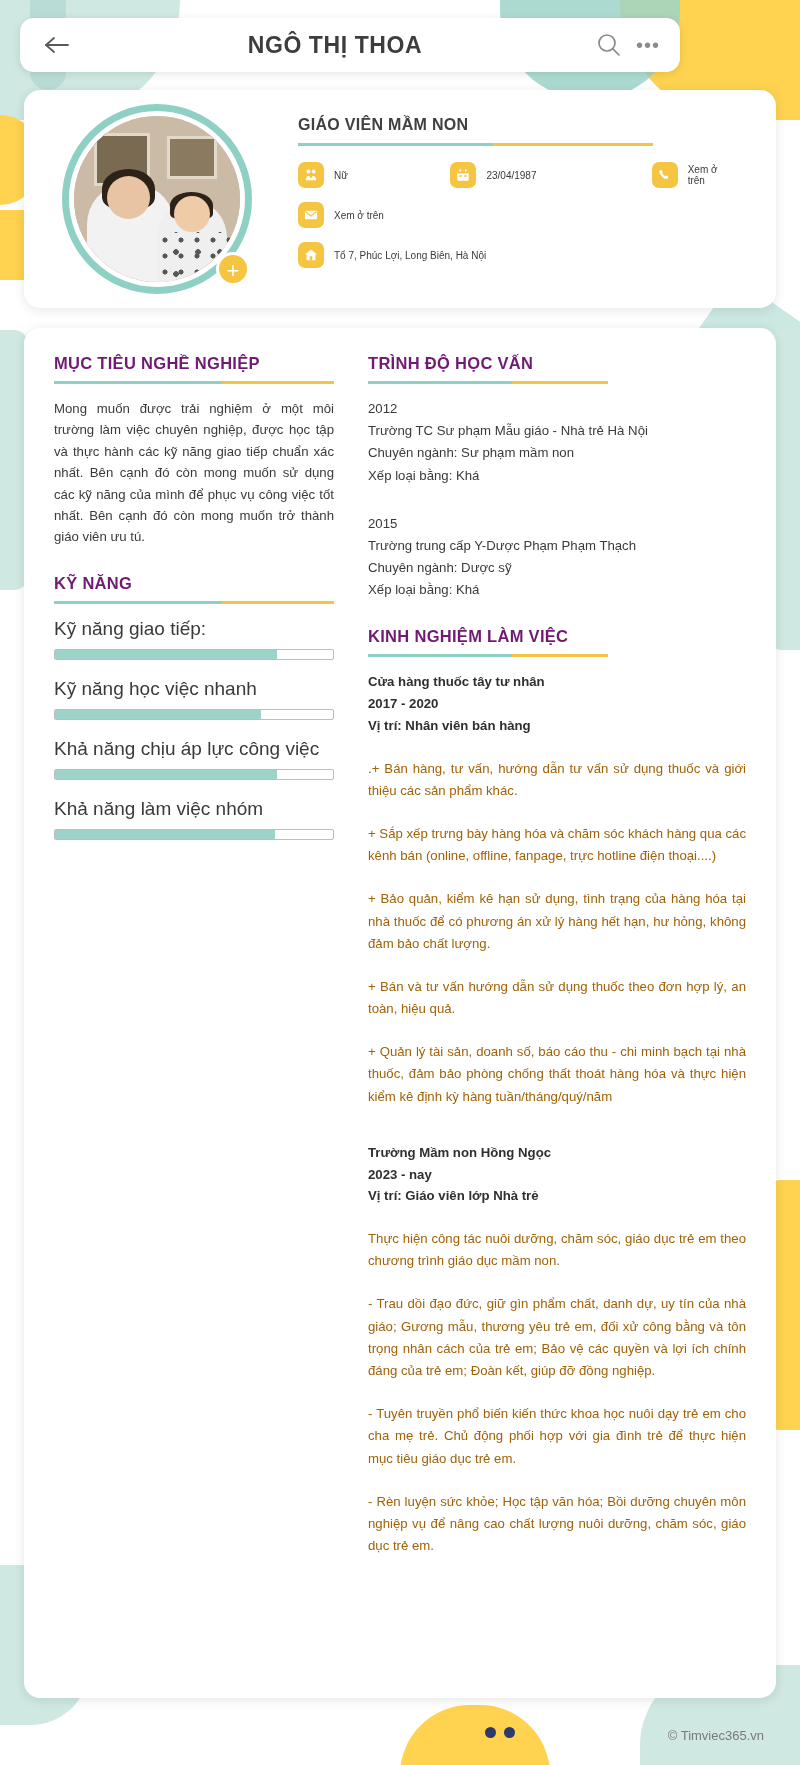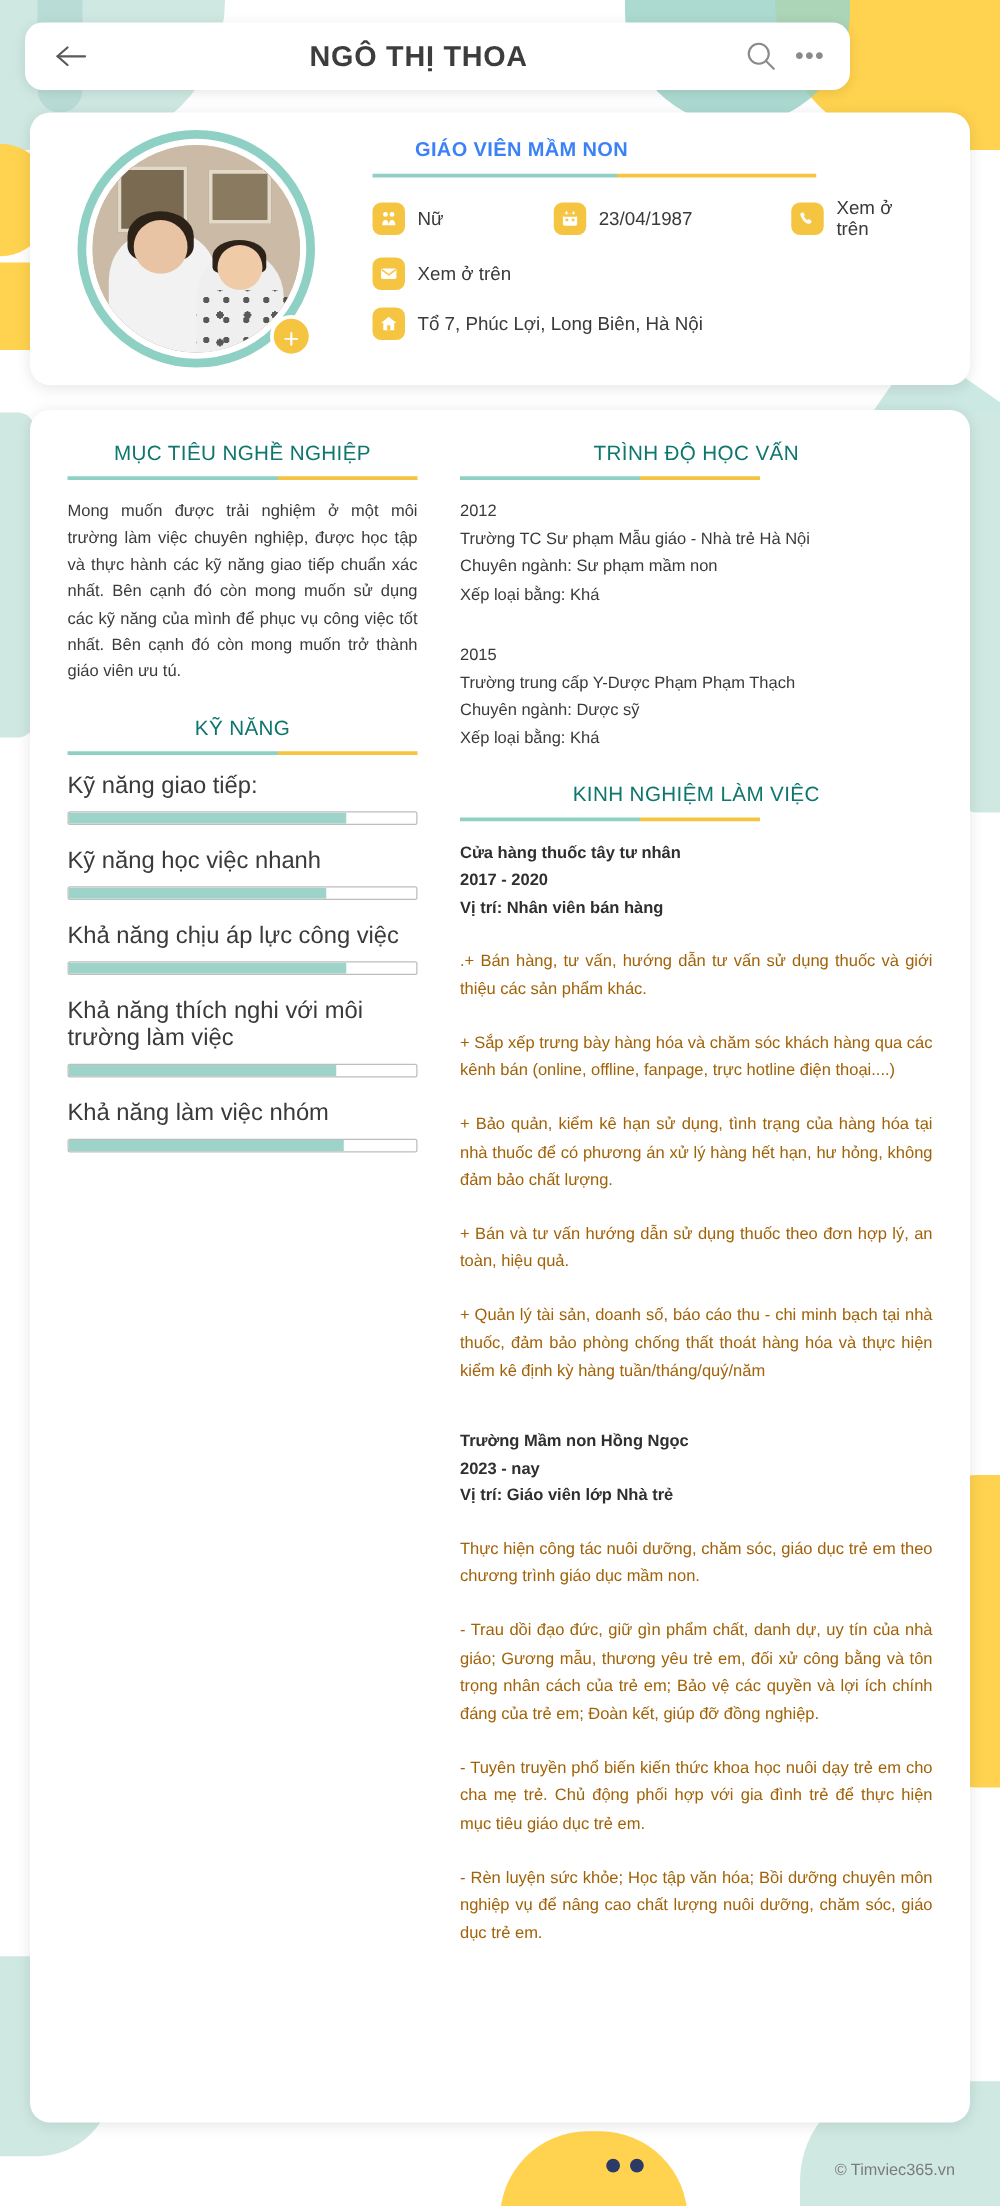--- a/index.html
+++ b/index.html
@@ -133,53 +133,52 @@
     background-image: radial-gradient(#333 22%, transparent 23%), radial-gradient(#333 18%, transparent 19%);
     background-size: 16px 16px, 22px 22px; background-position: 0 0, 8px 9px; opacity:.8; }
   .plus-badge {
     position: absolute; right: 2px; bottom: 8px;
     width: 34px; height: 34px; border-radius: 50%;
     background: #f5c542; color: #fff; font-size: 22px; line-height: 32px;
     text-align: center; border: 3px solid #fff; cursor: pointer;
   }
   .info-col { margin-left: 46px; flex: 1; padding-right: 40px; }
   .job-title {
-    font-size: 16px; font-weight: bold; color: #3b82f6; letter-spacing: .3px;
+    font-size: 16px; font-weight: bold; color: #404040; letter-spacing: .3px;
     text-transform: uppercase;
-    margin-left: 34px;
   }
   .job-underline {
     margin-top: 9px; width: 355px; height: 3px;
     background: linear-gradient(to right, #8fd0c5 0 55%, #f5c542 55% 100%);
   }
   .info-rows { margin-top: 16px; }
   .info-line { display: flex; align-items: center; margin-bottom: 14px; }
   .info-item { display: flex; align-items: center; }
   .ic {
     width: 26px; height: 26px; border-radius: 7px;
     background: #f5c542; color: #fff;
     display: flex; align-items: center; justify-content: center;
     font-size: 13px; flex: none; margin-right: 10px;
   }
-  .info-text { font-size: 15px; color: #3a3a3a; }
+  .info-text { font-size: 10px; color: #3a3a3a; }
   .w-gender { width: 140px; }
   .w-dob { width: 205px; margin-left: 15px; }
 
   
   .card-main {
     left: 24px; top: 328px; width: 752px; height: 1370px;
     padding: 26px 30px 20px 30px;
     display: flex; gap: 34px;
   }
   .col-left { width: 280px; flex: none; }
   .col-right { flex: 1; }
 
   .sec-title {
-    font-size: 16.5px; font-weight: normal; color: #0f766e;
-    letter-spacing: .3px; text-transform: uppercase; text-align: center;
+    font-size: 16.5px; font-weight: bold; color: #701a75;
+    letter-spacing: .3px; text-transform: uppercase;
   }
   .sec-underline {
     margin-top: 8px; margin-bottom: 14px; height: 3px; width: 100%;
     background: linear-gradient(to right, #8fd0c5 0 60%, #f5c542 60% 100%);
   }
   .sec-underline.mid { width: 240px; }
 
   p.body {
     font-size: 13.2px; line-height: 1.62; color: #3a3a3a; text-align: justify;
   }
@@ -360,26 +359,20 @@
             <div class="skill-fill" style="width: 74%;"></div>
           </div>
       </div>
       <div>
         <div class="skill-name">Khả năng chịu áp lực công việc</div>
         <div class="skill-bar">
             <div class="skill-fill" style="width: 80%;"></div>
           </div>
       </div>
       <div>
-        <div class="skill-name">Khả năng thích nghi với môi trường làm việc</div>
-        <div class="skill-bar">
-            <div class="skill-fill" style="width: 77%;"></div>
-          </div>
-      </div>
-      <div>
         <div class="skill-name">Khả năng làm việc nhóm</div>
         <div class="skill-bar">
             <div class="skill-fill" style="width: 79%;"></div>
           </div>
       </div>
     </div>
 
     <div class="col-right">
       <div class="sec-title">TRÌNH ĐỘ HỌC VẤN</div>
       <div class="sec-underline mid"></div>

